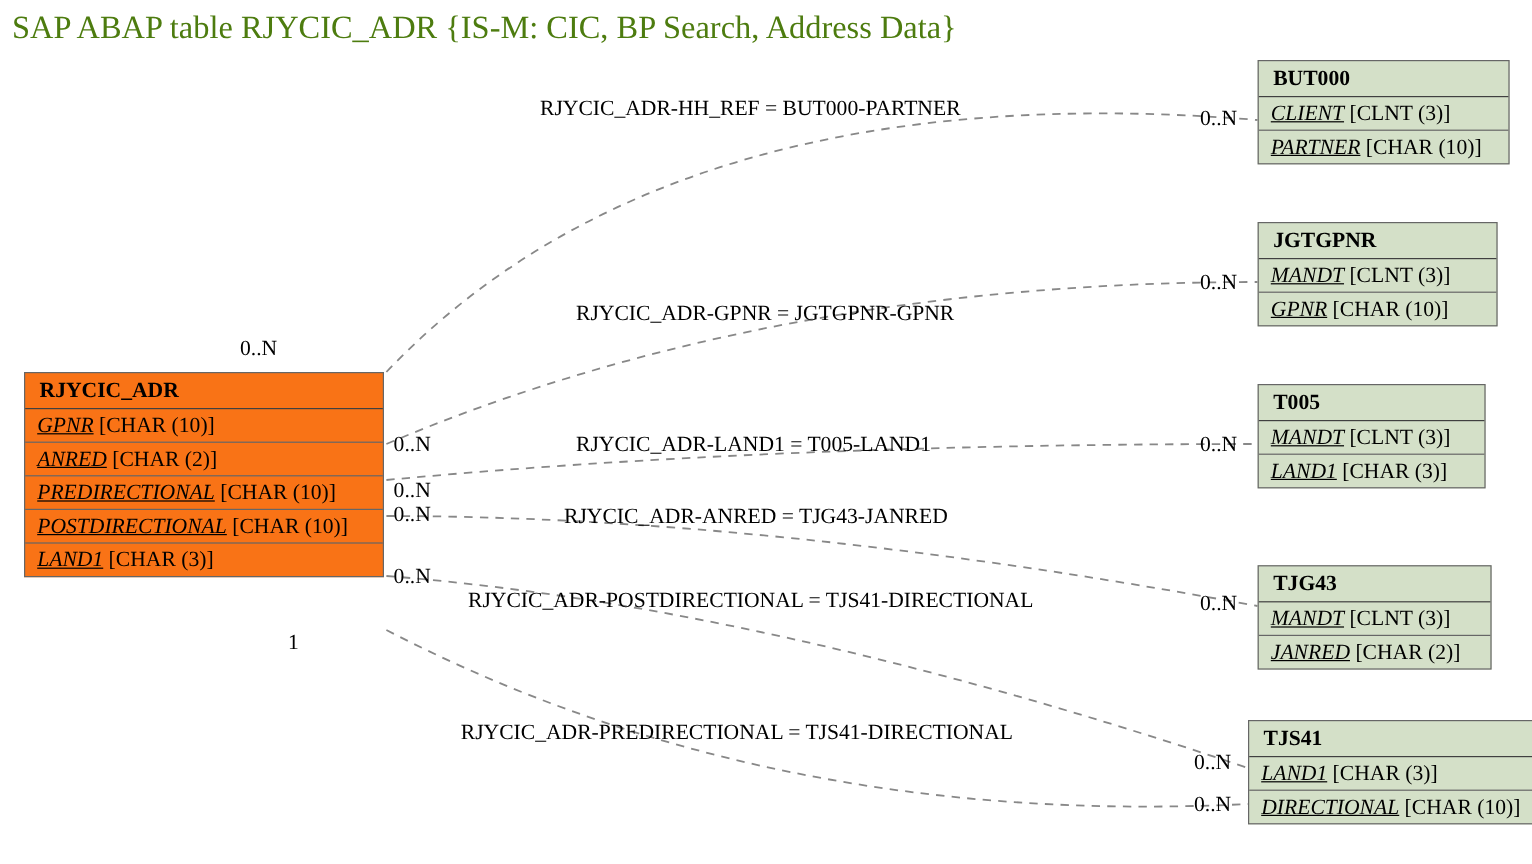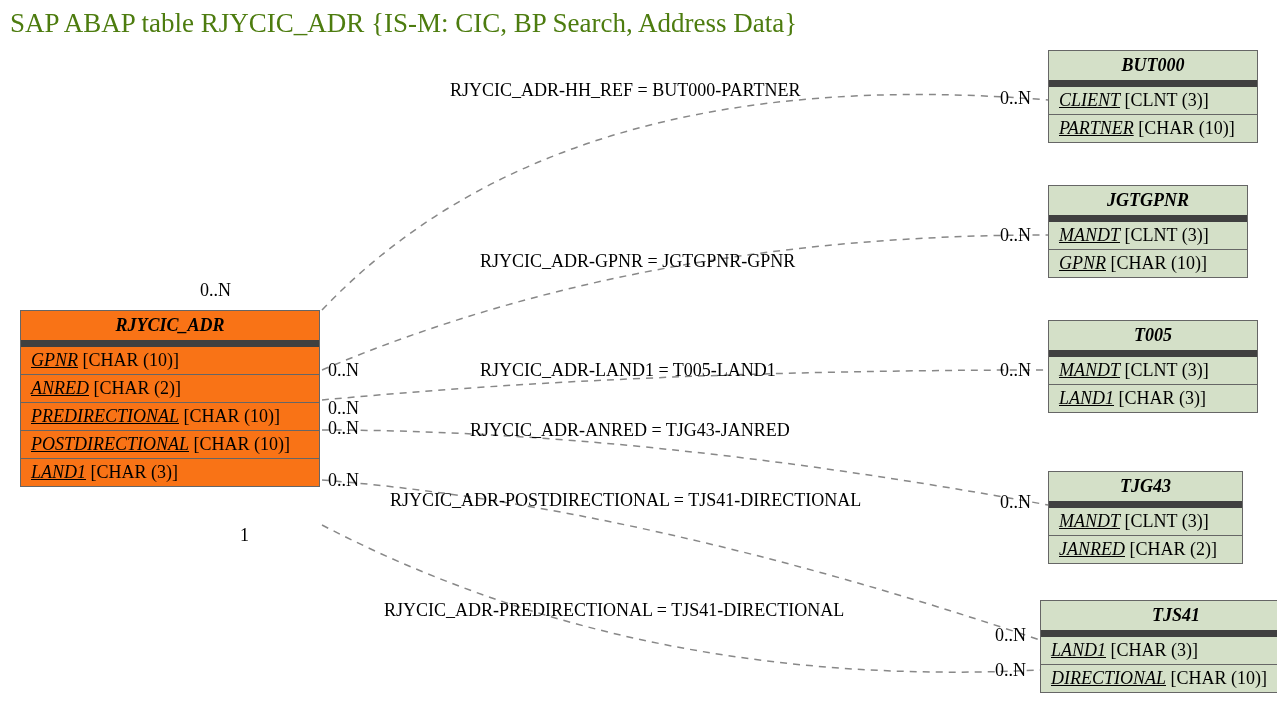--- a/index.html
+++ b/index.html
@@ -28,25 +28,24 @@
     pointer-events: none;
   }
   .entity {
     position: absolute;
     border: 1px solid #666;
     font-size: 18px;
   }
   .entity.main { background: #f97316; }
   .entity.rel  { background: #d4e0c8; }
   .entity .hdr {
-    text-align: center;
+    text-align: left;
     font-weight: bold;
     padding: 4px 12px;
-    border-bottom: 7px solid #404040;
-    font-style: italic;
+    border-bottom: 1px solid #404040;
   }
   .entity .row {
     padding: 3px 10px;
     border-bottom: 1px solid #666;
     white-space: nowrap;
   }
   .entity .row:last-child { border-bottom: none; padding-left: 10px; }
   .fld { font-style: italic; text-decoration: underline; }
   .lbl {
     position: absolute;
@@ -91,21 +90,21 @@
   <div class="row"><span class="fld">CLIENT</span> <span>[CLNT (3)]</span></div>
   <div class="row"><span class="fld">PARTNER</span> <span>[CHAR (10)]</span></div>
 </div>
 
 <div class="entity rel" style="left:1048px; top:185px; width:200px;">
   <div class="hdr">JGTGPNR</div>
   <div class="row"><span class="fld">MANDT</span> <span>[CLNT (3)]</span></div>
   <div class="row"><span class="fld">GPNR</span> <span>[CHAR (10)]</span></div>
 </div>
 
-<div class="entity rel" style="left:1048px; top:320px; width:210px;">
+<div class="entity rel" style="left:1048px; top:320px; width:190px;">
   <div class="hdr">T005</div>
   <div class="row"><span class="fld">MANDT</span> <span>[CLNT (3)]</span></div>
   <div class="row"><span class="fld">LAND1</span> <span>[CHAR (3)]</span></div>
 </div>
 
 <div class="entity rel" style="left:1048px; top:455px; width:195px;margin-top:16px;">
   <div class="hdr">TJG43</div>
   <div class="row"><span class="fld">MANDT</span> <span>[CLNT (3)]</span></div>
   <div class="row"><span class="fld">JANRED</span> <span>[CHAR (2)]</span></div>
 </div>

